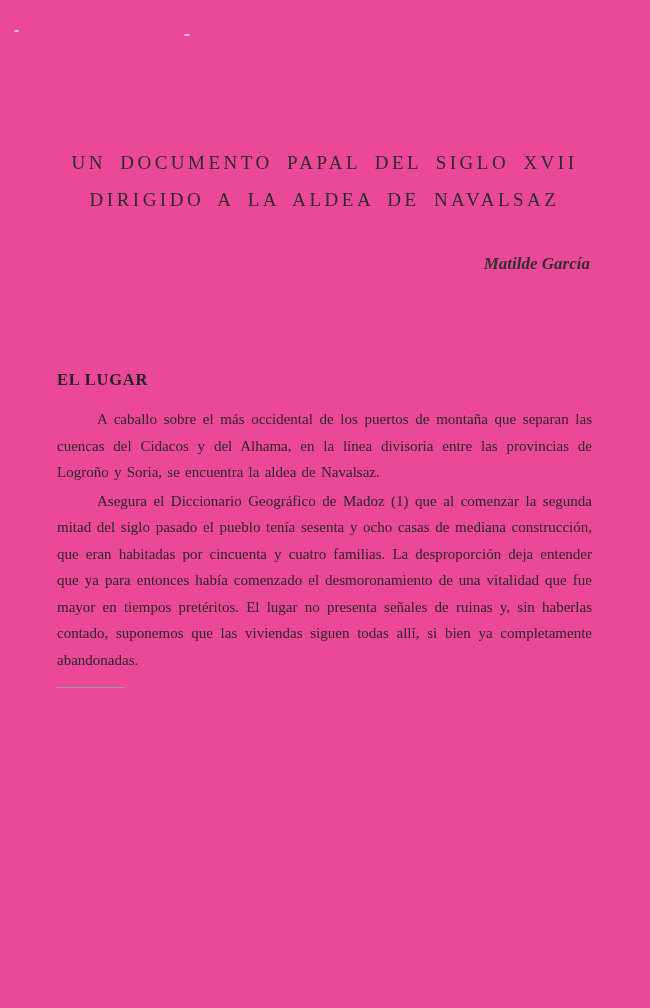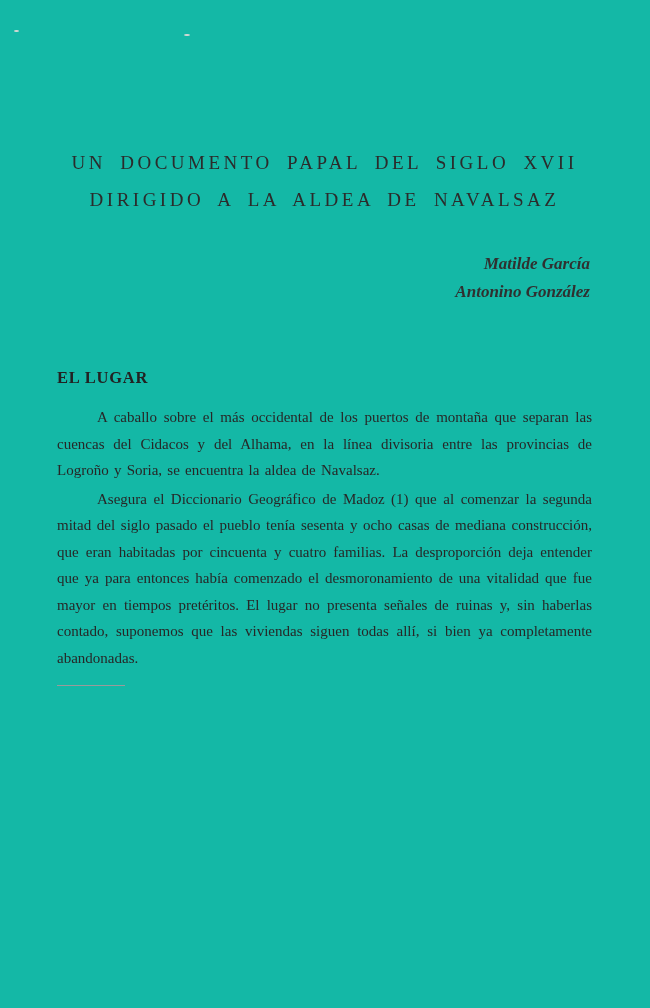--- a/index.html
+++ b/index.html
@@ -4,21 +4,21 @@
 <style>
   html, body {
     margin: 0;
     padding: 0;
     background: #ffffff;
   }
   .page {
     position: relative;
     width: 650px;
     height: 1008px;
-    background: #14b8a6;
+    background: #ec4899;
     overflow: hidden;
     font-family: "Liberation Serif", "DejaVu Serif", serif;
     color: #262626;
   }
   .content {
     position: absolute;
     left: 57px;
     right: 58px;
     top: 0;
   }
@@ -38,21 +38,21 @@
     margin-top: 32px;
     text-align: right;
     font-style: italic;
     font-weight: 600;
     font-size: 17px;
     line-height: 28px;
     color: #303030;
     padding-right: 2px;
   }
   .section-heading {
-    margin: 62px 0 0 0;
+    margin: 92px 0 0 0;
     font-size: 16.5px;
     font-weight: 700;
     letter-spacing: 0.8px;
     color: #222222;
   }
   .body-par {
     margin: 2px 0 0 0;
     text-indent: 40px;
     text-align: justify;
     font-size: 15px;
@@ -93,21 +93,20 @@
 
   <div class="content">
 
     <h1 class="title">
       <span class="title-line">UN DOCUMENTO PAPAL DEL SIGLO XVII</span>
       <span class="title-line">DIRIGIDO A LA ALDEA DE NAVALSAZ</span>
     </h1>
 
     <div class="authors">
       <div class="author">Matilde García</div>
-      <div class="author">Antonino González</div>
     </div>
 
     <h2 class="section-heading">EL LUGAR</h2>
 
     <p class="body-par first">A caballo sobre el más occidental de los puertos de montaña que separan las cuencas del Cidacos y del Alhama, en la línea divisoria entre las provincias de Logroño y Soria, se encuentra la aldea de Navalsaz.</p>
 
 
     <p class="body-par">Asegura el Diccionario Geográfico de Madoz (1) que al comenzar la segunda mitad del siglo pasado el pueblo tenía sesenta y ocho casas de mediana construcción, que eran habitadas por cincuenta y cuatro familias. La desproporción deja entender que ya para entonces había comenzado el desmoronamiento de una vitalidad que fue mayor en tiempos pretéritos. El lugar no presenta señales de ruinas y, sin haberlas contado, suponemos que las viviendas siguen todas allí, si bien ya completamente abandonadas.</p>
 
 

